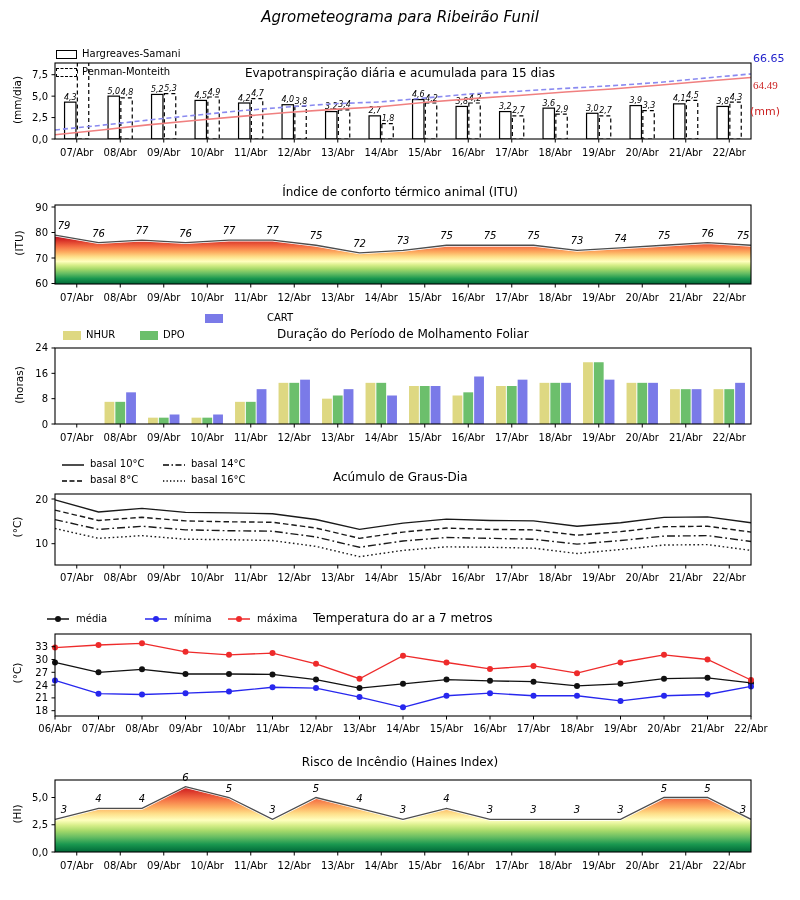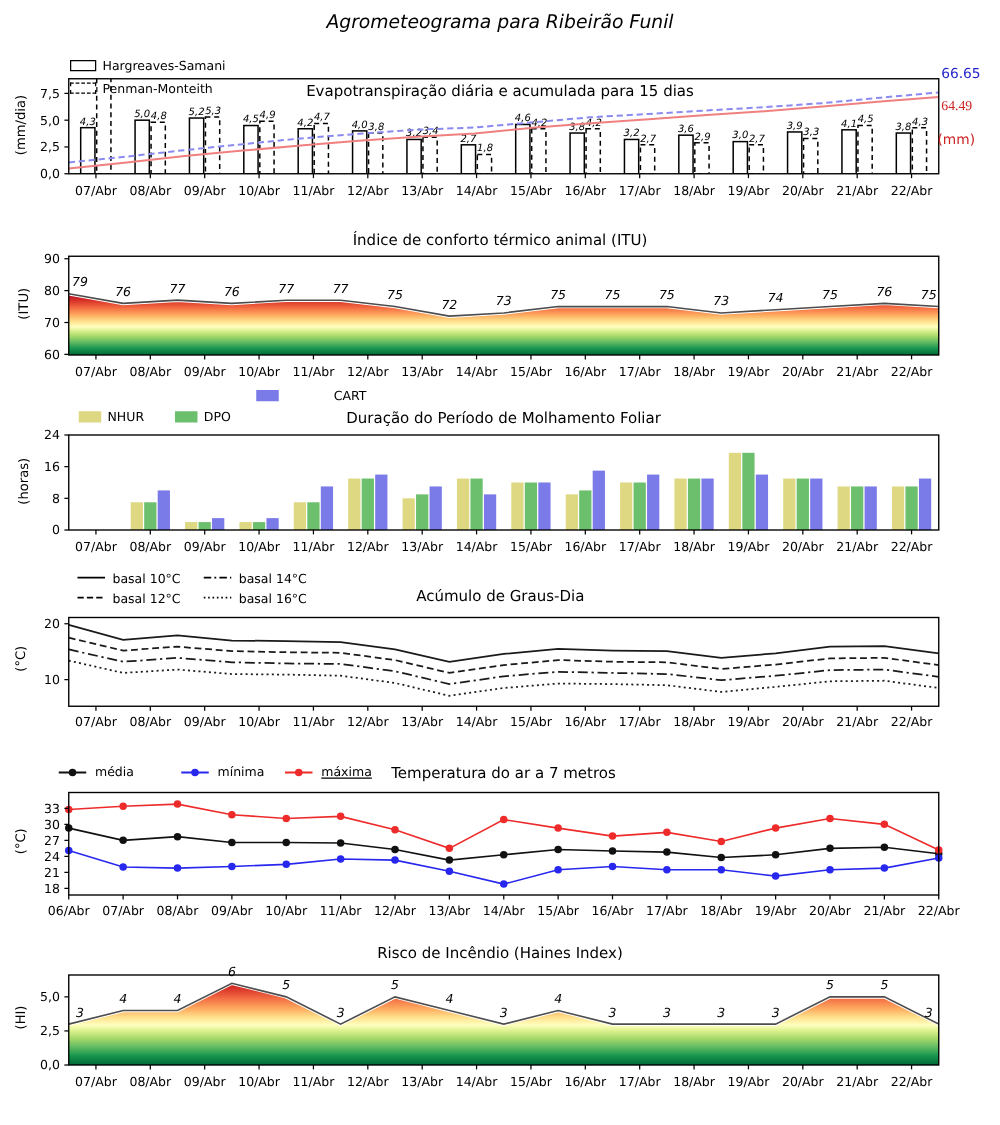--- a/index.html
+++ b/index.html
@@ -2,21 +2,21 @@
 <html><head>
 <meta charset="utf-8">
 <style>
   html,body{margin:0;padding:0;background:#fff;}
   .page{position:relative;width:800px;height:900px;background:#ffffff;
         font-family:"DejaVu Sans","Liberation Sans",sans-serif;color:#000;overflow:hidden;}
   .abs{position:absolute;}
   .main-title{top:8px;left:0;width:800px;text-align:center;font-size:15px;font-style:italic;}
   .chart-title{font-size:12px;white-space:nowrap;}
   .centered{left:0;width:800px;text-align:center;}
-  .legend-item{position:absolute;display:flex;align-items:flex-start;gap:5px;font-size:10px;white-space:nowrap;}
+  .legend-item{position:absolute;display:flex;align-items:flex-end;gap:5px;font-size:10px;white-space:nowrap;}
   .rect-icon{display:inline-block;width:19px;height:7px;border:1.2px solid #000;background:#fff;}
   .rect-icon.dashed{border-style:dashed;}
   .chip{display:inline-block;width:18px;height:9px;}
   .ylab{position:absolute;width:90px;text-align:center;font-size:10.5px;
         transform:rotate(-90deg);transform-origin:center;white-space:nowrap;}
   .ann{position:absolute;font-size:11px;white-space:nowrap;}
   svg text{font-family:"DejaVu Sans","Liberation Sans",sans-serif;}
 </style>
 </head>
 <body>
@@ -576,21 +576,21 @@
   <div class="legend-item" style="left:61px;top:458px;">
     <svg width="24" height="8">
         <line x1="1" y1="4" x2="23" y2="4" stroke="#000" stroke-width="1.4"></line>
       </svg>
     <span>basal 10°C</span>
   </div>
   <div class="legend-item" style="left:61px;top:474px;">
     <svg width="24" height="8">
         <line x1="1" y1="4" x2="23" y2="4" stroke="#000" stroke-width="1.4" stroke-dasharray="5 2.5"></line>
       </svg>
-    <span>basal 12°C</span>
+    <span>basal 8°C</span>
   </div>
   <div class="legend-item" style="left:162px;top:458px;">
     <svg width="24" height="8">
         <line x1="1" y1="4" x2="23" y2="4" stroke="#000" stroke-width="1.4" stroke-dasharray="6 2.5 1.5 2.5"></line>
       </svg>
     <span>basal 14°C</span>
   </div>
   <div class="legend-item" style="left:162px;top:474px;">
     <svg width="24" height="8">
         <line x1="1" y1="4" x2="23" y2="4" stroke="#000" stroke-width="1.4" stroke-dasharray="1.3 2.2"></line>
@@ -607,21 +607,21 @@
       </svg>
     <span>média</span>
   </div>
   <div class="legend-item" style="left:143px;top:613px;">
     <svg width="26" height="10">
         <line x1="2" y1="5" x2="24" y2="5" stroke="#2727ee" stroke-width="1.5"></line>
         <circle cx="13" cy="5" r="3" fill="#2727ee"></circle>
       </svg>
     <span>mínima</span>
   </div>
-  <div class="legend-item" style="left:226px;top:613px;text-decoration:underline;">
+  <div class="legend-item" style="left:226px;top:613px;">
     <svg width="26" height="10">
         <line x1="2" y1="5" x2="24" y2="5" stroke="#ee2b2b" stroke-width="1.5"></line>
         <circle cx="13" cy="5" r="3" fill="#ee2b2b"></circle>
       </svg>
     <span>máxima</span>
   </div>
   <div class="abs chart-title" style="left:313px;top:611px;">Temperatura do ar a 7 metros</div>
   <div class="ylab" style="left:-28px;top:667px;">(°C)</div>
 
   <div class="abs chart-title centered" style="top:755px;">Risco de Incêndio (Haines Index)</div>

